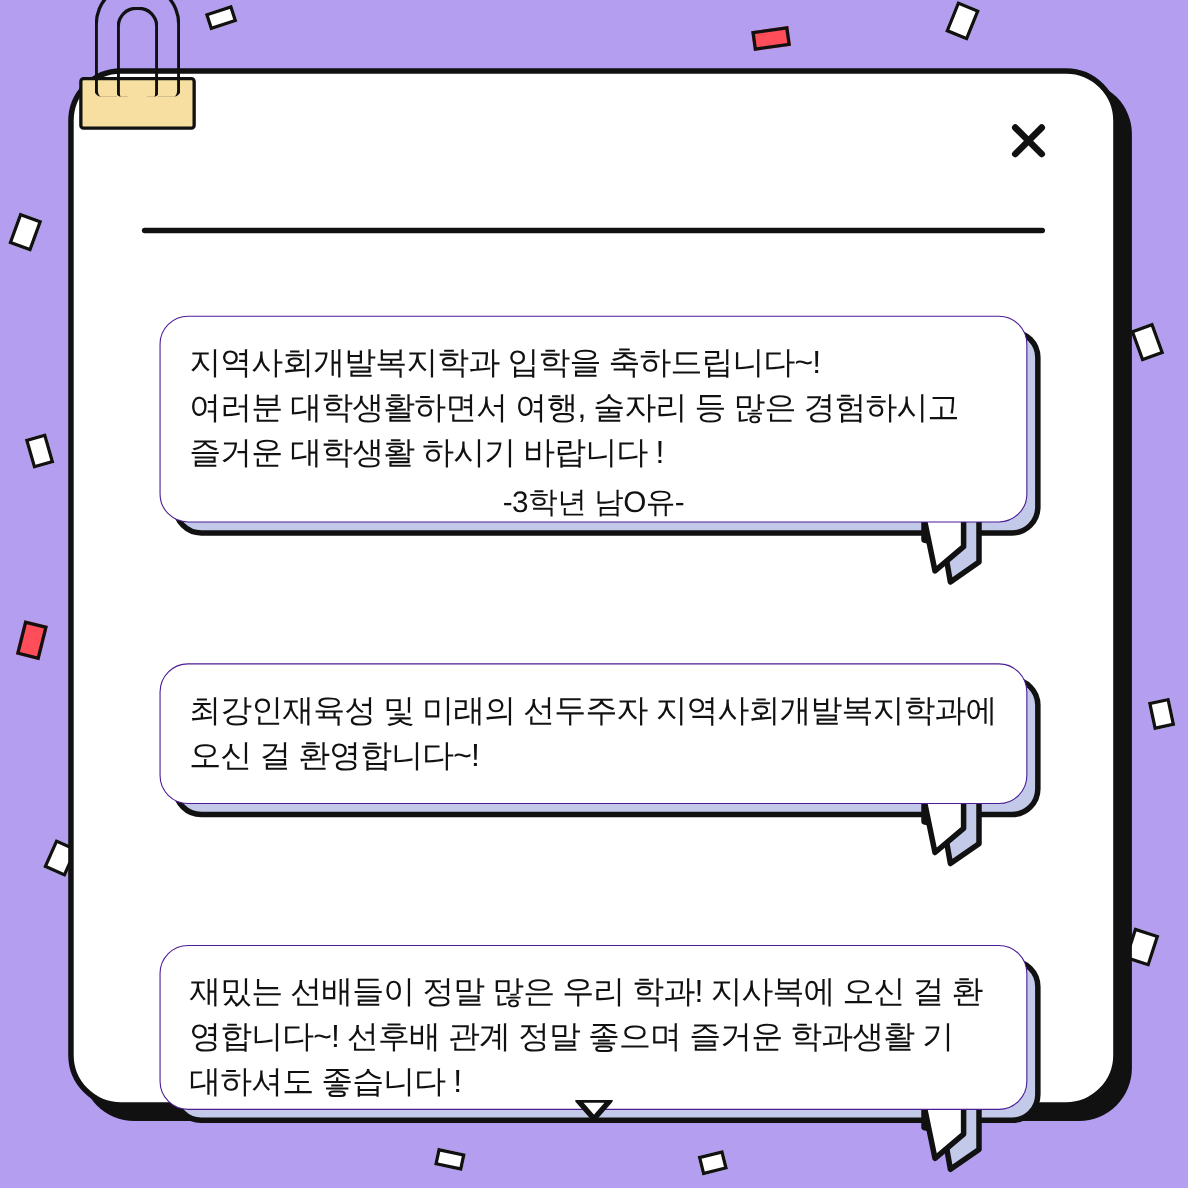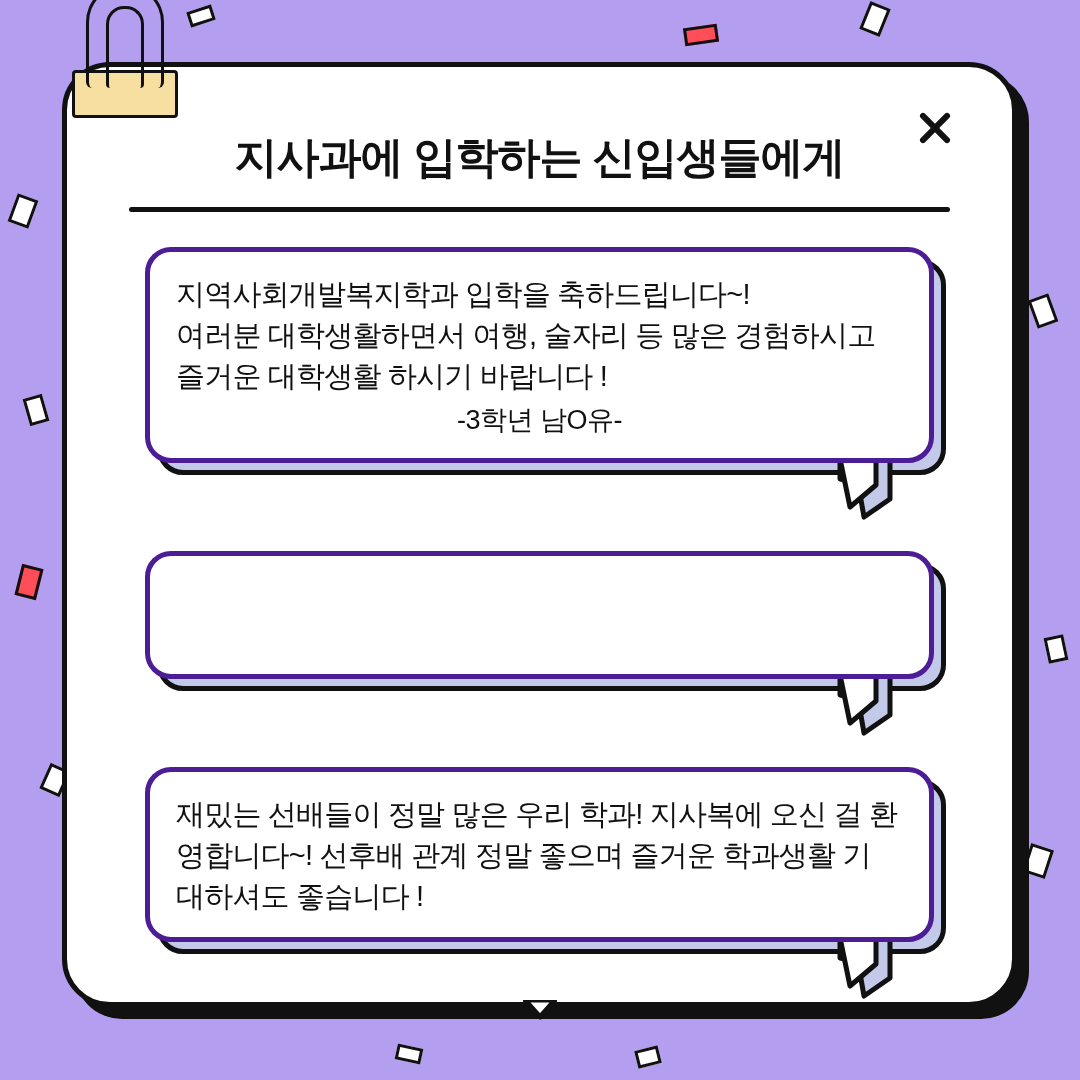--- a/index.html
+++ b/index.html
@@ -142,24 +142,25 @@
     bottom: -12px;
     background: #c3c9e8;
     border: 5px solid #111111;
     border-radius: 26px;
     z-index: 1;
   }
 
   .bubble {
     position: relative;
     background: #ffffff;
-    border: 5px solid #4c1d95;
+    border: 1px solid #4c1d95;
     border-radius: 26px;
-    padding: 22px 26px 20px 26px;
+    padding: 22px 26px 0 26px;
     z-index: 3;
+    margin-top: 40px;
   }
 
   .bubble-text {
     font-size: 29px;
     line-height: 1.42;
     color: #111111;
     letter-spacing: -0.8px;
     white-space: pre-line;
   }
 
@@ -218,21 +219,20 @@
   <div class="confetti c-white" style="left:396px;  top:1046px; width:26px; height:16px; transform:rotate(12deg);"></div>
   <div class="confetti c-white" style="left:636px;  top:1048px; width:24px; height:18px; transform:rotate(-14deg);"></div>
 </div>
 
 <div class="card-shadow"></div>
 
 <div class="card">
 
   <div class="close-icon"></div>
 
-  <div class="card-title">지사과에 입학하는 신입생들에게</div>
   <div class="title-rule"></div>
 
   <div class="bubbles">
 
     <div class="bubble-wrap b1">
       <div class="bubble-shadow"></div>
       <div class="bubble-tail">
         <svg width="58" height="72" viewBox="0 0 58 72">
           <path d="M4 2 L54 2 L54 50 L28 68 L22 34 L4 30 Z" fill="#c3c9e8" stroke="#111111" stroke-width="5" stroke-linejoin="round"></path>
           <path d="M2 0 L40 0 L40 36 L14 58 Z" fill="#ffffff" stroke="#111111" stroke-width="5" stroke-linejoin="round"></path>
@@ -250,20 +250,22 @@
 
     <div class="bubble-wrap b2">
       <div class="bubble-shadow"></div>
       <div class="bubble-tail">
         <svg width="58" height="72" viewBox="0 0 58 72">
           <path d="M4 2 L54 2 L54 50 L28 68 L22 34 L4 30 Z" fill="#c3c9e8" stroke="#111111" stroke-width="5" stroke-linejoin="round"></path>
           <path d="M2 0 L40 0 L40 36 L14 58 Z" fill="#ffffff" stroke="#111111" stroke-width="5" stroke-linejoin="round"></path>
         </svg>
       </div>
       <div class="bubble">
+        <div class="bubble-text">최강인재육성 및 미래의 선두주자 지역사회개발복지학과에
+오신 걸 환영합니다~!</div>
       </div>
     </div>
 
     <div class="spacer-2"></div>
 
     <div class="bubble-wrap b3">
       <div class="bubble-shadow"></div>
       <div class="bubble-tail">
         <svg width="58" height="72" viewBox="0 0 58 72">
           <path d="M4 2 L54 2 L54 50 L28 68 L22 34 L4 30 Z" fill="#c3c9e8" stroke="#111111" stroke-width="5" stroke-linejoin="round"></path>

